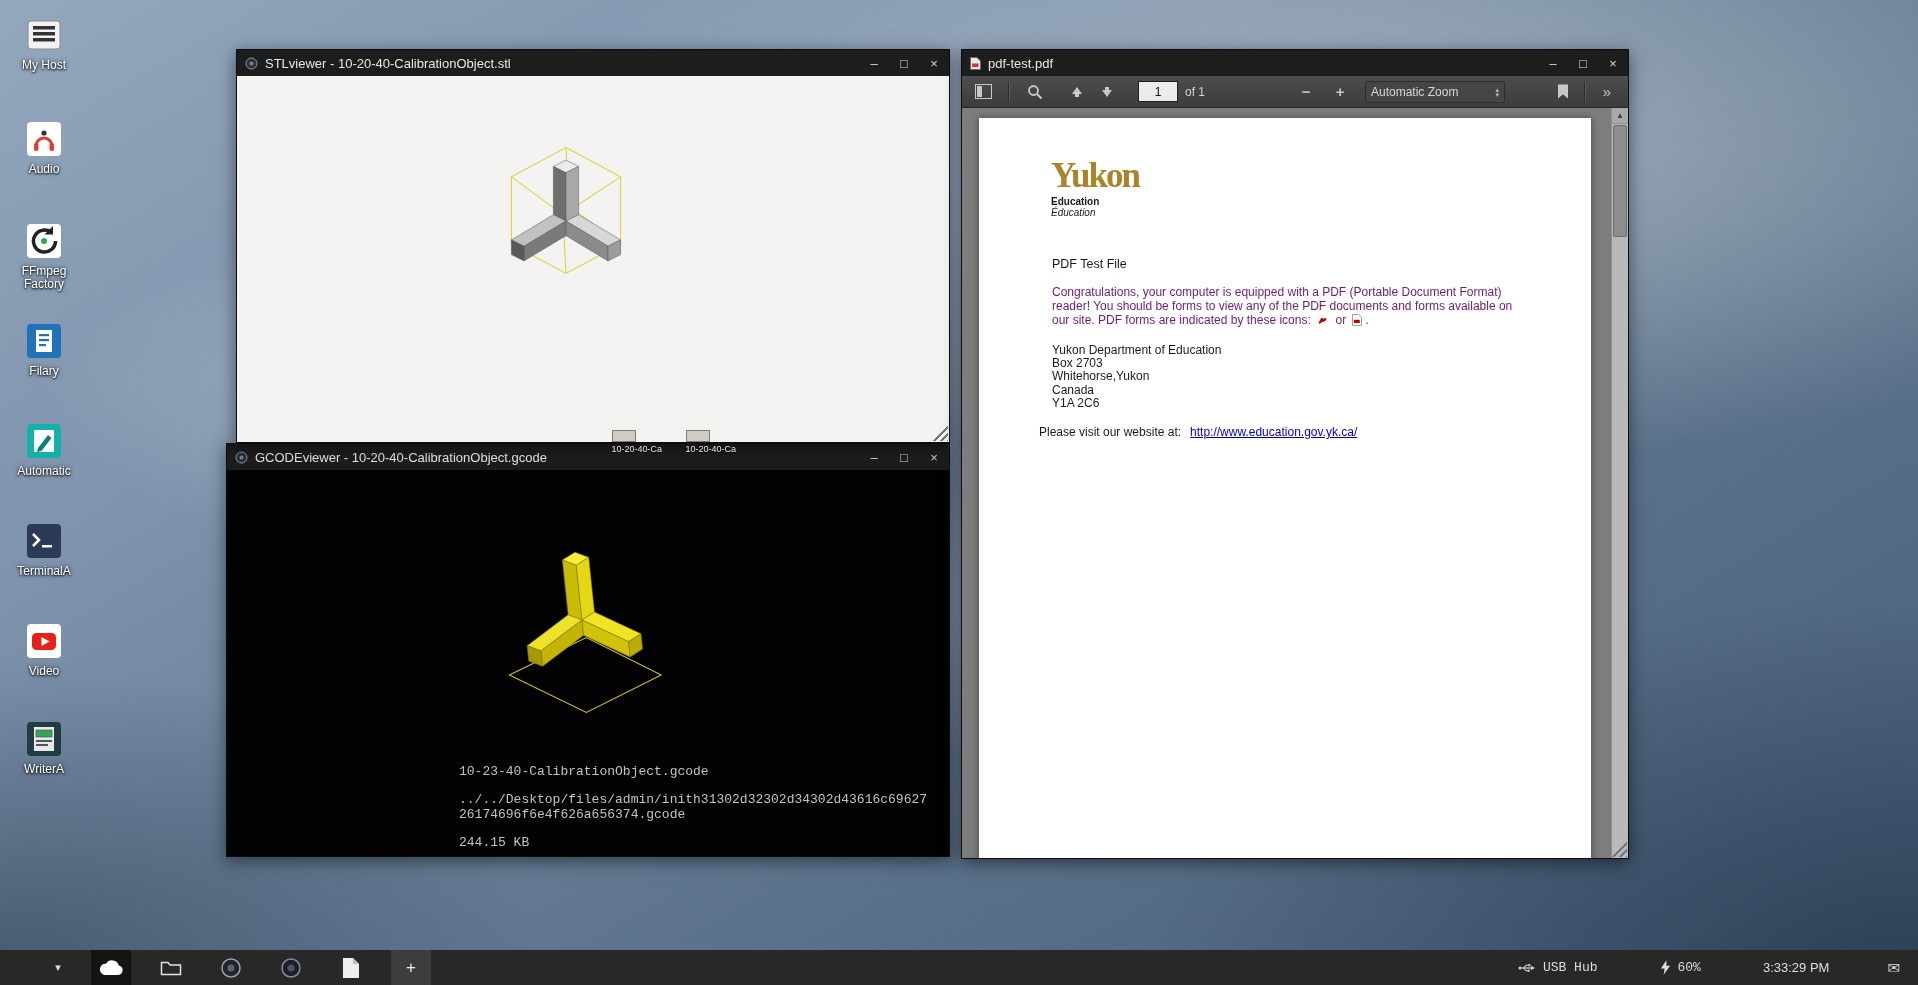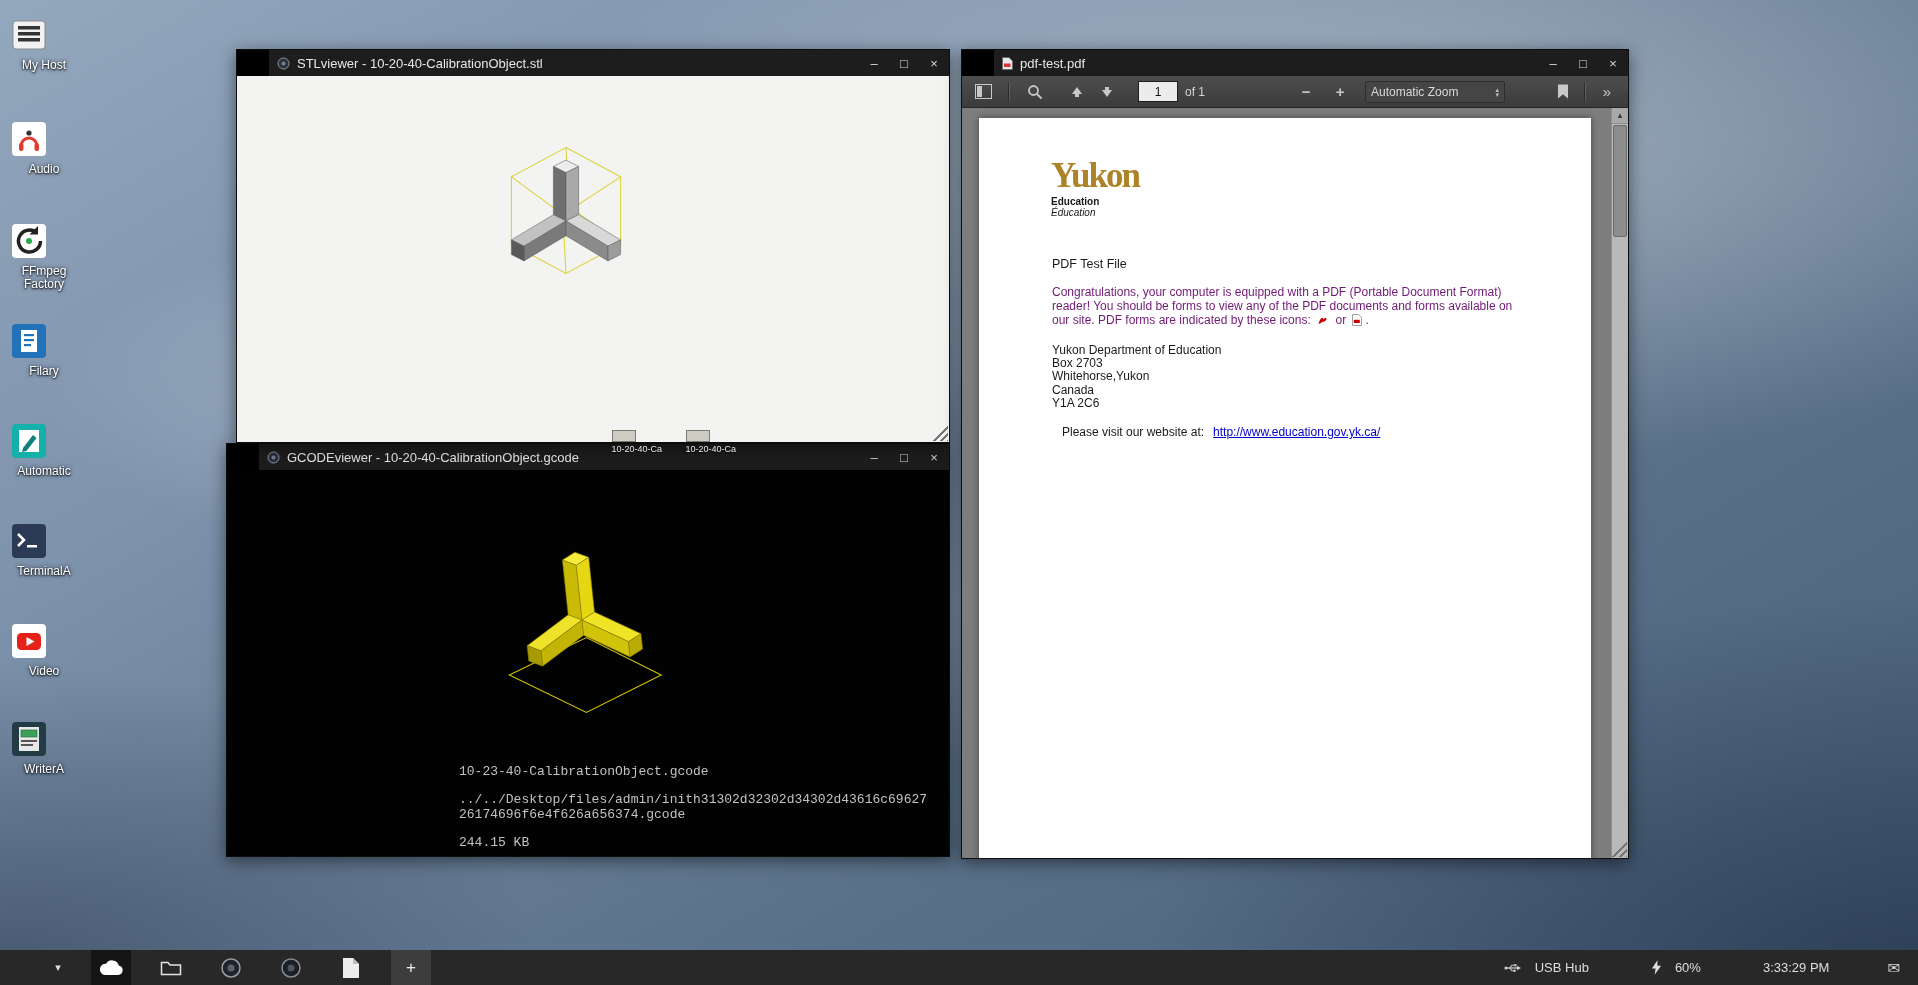--- a/index.html
+++ b/index.html
@@ -8,27 +8,27 @@
     background:
       radial-gradient(1400px 500px at 72% 16%, rgba(255,255,255,.38), rgba(255,255,255,0) 62%),
       radial-gradient(900px 320px at 28% 40%, rgba(240,246,252,.30), rgba(255,255,255,0) 55%),
       radial-gradient(700px 260px at 55% 62%, rgba(235,242,250,.22), rgba(255,255,255,0) 60%),
       radial-gradient(1200px 600px at 100% 100%, rgba(20,35,58,.55), rgba(0,0,0,0) 65%),
       radial-gradient(900px 500px at 0% 98%, rgba(28,42,66,.45), rgba(0,0,0,0) 60%),
       linear-gradient(150deg,#93a7bd 0%,#7e93ac 28%,#6a8098 48%,#597089 68%,#485f78 100%);
   }
 
   
-  .desktop-icon{position:absolute;left:8px;width:72px;display:flex;flex-direction:column;gap:3px;z-index:10;cursor:default;}
+  .desktop-icon{position:absolute;left:8px;width:72px;display:flex;flex-direction:column;align-items:center;gap:3px;z-index:10;cursor:default;}
   .di-glyph{width:42px;height:42px;display:flex;align-items:center;justify-content:center;}
   .di-label{font-size:12px;line-height:13px;color:#fff;text-align:center;text-shadow:0 1px 2px #000,0 0 4px rgba(0,0,0,.8);}
 
   
   .window{position:absolute;border:1px solid #0d0d0d;box-shadow:0 4px 16px rgba(0,0,0,.5);background:#000;}
-  .titlebar{height:26px;background:#1d1d1d;display:flex;align-items:center;padding:0 8px;gap:7px;color:#e6e6e6;font-size:13px;margin-left:32px;}
+  .titlebar{height:26px;background:#1d1d1d;display:flex;align-items:center;padding:0 8px;gap:7px;color:#e6e6e6;font-size:13px;}
   .win-title{flex:1;white-space:nowrap;overflow:hidden;}
   .win-controls{display:flex;gap:16px;align-items:center;}
   .wc{color:#d8d8d8;font-size:13px;line-height:13px;width:14px;text-align:center;cursor:default;}
   .win-icon{display:flex;align-items:center;}
   .resize-grip{position:absolute;right:1px;bottom:1px;width:17px;height:17px;
     background:repeating-linear-gradient(135deg,transparent 0 3px,#777 3px 5px);
     clip-path:polygon(100% 0,100% 100%,0 100%);}
 
   
   #stl-window{left:236px;top:49px;width:712px;height:392px;z-index:40;}
@@ -76,33 +76,33 @@
   
   .pdf-page *{font-family:"Liberation Sans","DejaVu Sans",sans-serif;}
   .yukon-logo{position:absolute;left:72px;top:40px;}
   .yukon-word{font-size:35px;font-weight:bold;letter-spacing:-2px;color:#ad8327;line-height:36px;font-family:Liberation Serif, serif;}
   .yukon-sub1{font-size:10px;font-weight:bold;color:#181818;margin-top:3px;line-height:10px;}
   .yukon-sub2{font-size:10px;font-style:italic;color:#181818;line-height:10px;margin-top:1px;}
   .pdf-heading{position:absolute;left:73px;top:139px;font-size:12.5px;color:#1a1a1a;}
   .pdf-par{position:absolute;left:73px;top:167px;width:560px;font-size:12px;line-height:14px;color:#701a75;}
   .mini-icon{display:inline-block;vertical-align:-2px;margin:0 3px;}
   .pdf-address{position:absolute;left:73px;top:226px;font-size:12px;line-height:13.2px;color:#1a1a1a;}
-  .pdf-website{position:absolute;left:83px;top:307px;font-size:12px;color:#1a1a1a;}
+  .pdf-website{position:absolute;left:60px;top:307px;font-size:12px;color:#1a1a1a;}
   .pdf-link{color:#0000cc;text-decoration:underline;margin-left:9px;cursor:pointer;}
 
   
   .taskbar{position:absolute;left:0;right:0;bottom:0;height:35px;background:#282828;z-index:100;
     display:flex;align-items:center;color:#ddd;font-size:13px;}
   .tb-left{display:flex;align-items:center;padding-left:45px;gap:20px;}
   .tb-btn{width:40px;height:35px;display:flex;align-items:center;justify-content:center;cursor:default;}
   .tb-btn.active{background:#141414;}
   .tb-btn.add{background:#3d3d3d;font-size:17px;color:#eee;}
   .tb-chevron{width:26px;font-size:11px;color:#ddd;}
   .tb-right{margin-left:auto;display:flex;align-items:center;padding-right:18px;}
-  .tb-status{display:flex;align-items:center;gap:13px;margin-left:62px;cursor:default;}
+  .tb-status{display:flex;align-items:center;gap:7px;margin-left:62px;cursor:default;font-family:Liberation Mono, monospace;}
   .tb-clock{margin-left:62px;}
   .tb-mail{margin-left:58px;font-size:15px;cursor:default;}
 </style>
 </head>
 <body>
 
 <div class="desktop">
 
   <div class="desktop-icon" style="top:14px">
     <div class="di-glyph">

